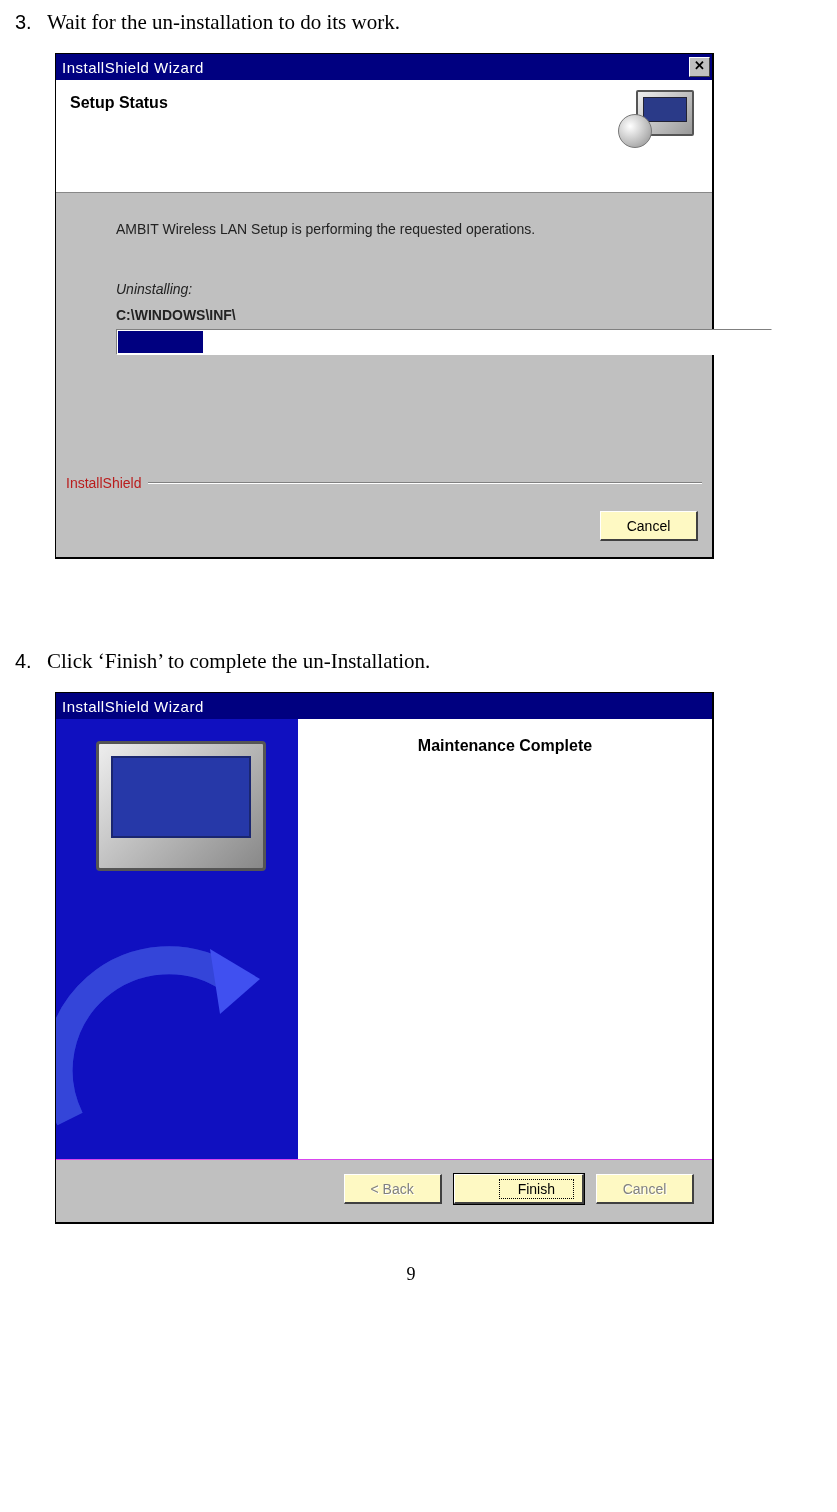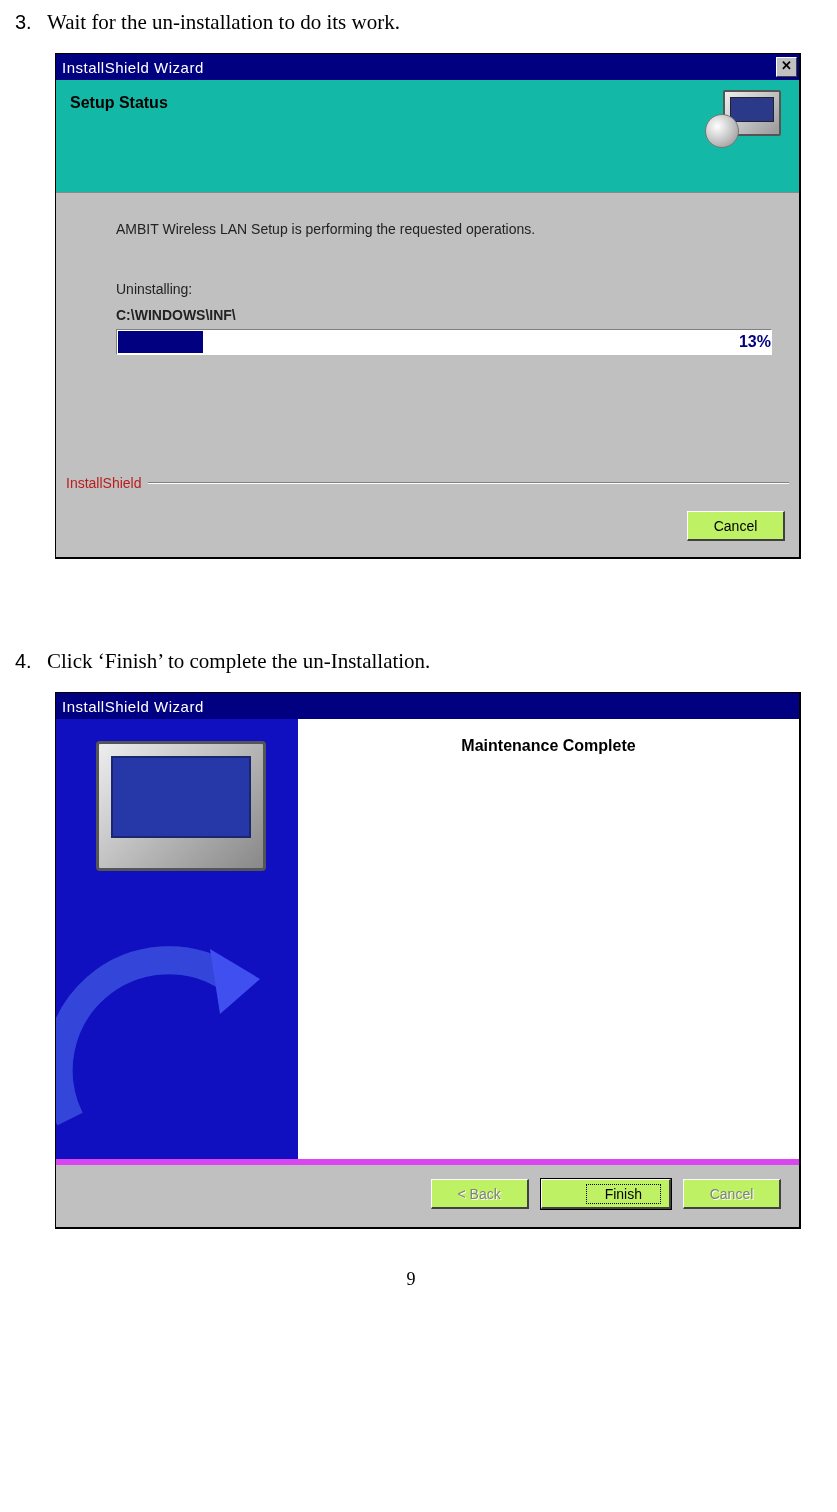--- a/index.html
+++ b/index.html
@@ -24,21 +24,21 @@
   .step-text {
     font-size: 21px;
   }
   .dialog-container {
     margin-left: 40px;
   }
   .dialog {
     border: 1px solid #000;
     border-right: 2px solid #000;
     border-bottom: 2px solid #000;
-    width: 746px;
+    width: 659px;
     font-family: "MS Sans Serif", Tahoma, sans-serif;
     font-size: 14px;
   }
   .titlebar {
     background: #000080;
     color: #fff;
     display: flex;
     align-items: center;
     justify-content: space-between;
     padding: 2px 2px 2px 6px;
@@ -60,21 +60,21 @@
     font-weight: bold;
     font-size: 13px;
     text-align: center;
     line-height: 16px;
     font-family: Arial, sans-serif;
   }
   .dlg1-body {
     background: #c0c0c0;
   }
   .white-panel {
-    background: #14b8a6;
+    background: #ffffff;
     margin: 0;
     padding: 10px 14px 40px 14px;
     display: flex;
     justify-content: space-between;
     align-items: flex-start;
     border-bottom: 1px solid #888;
   }
   .setup-status-title {
     font-family: Arial, sans-serif;
     font-weight: bold;
@@ -112,34 +112,34 @@
     height: 34px;
     border-radius: 50%;
     background: radial-gradient(circle at 35% 35%, #fff, #bbb 60%, #888);
     border: 1px solid #777;
   }
   .gray-content {
     padding: 28px 44px 10px 60px;
     color: #222;
   }
   .gray-content .line1 { margin-bottom: 44px; }
-  .gray-content .line-uninst { margin-bottom: 10px; }
+  .gray-content .line-uninst { margin-bottom: 10px; font-style: italic; }
   .gray-content .line-path { margin-bottom: 6px; font-weight: bold; }
   .progress-outer {
     width: 656px;
     height: 26px;
     background: #fff;
     border-top: 1px solid #808080;
     border-left: 1px solid #808080;
     border-right: 1px solid #fff;
     border-bottom: 1px solid #fff;
     position: relative;
     display: flex;
     align-items: center;
-    justify-content: flex-end;
+    justify-content: flex-start;
     margin-bottom: 110px;
   }
   .progress-fill {
     position: absolute;
     left: 1px; top: 1px; bottom: 1px;
     background: #000080;
     width: 13%;
   }
   .progress-text {
     position: relative;
@@ -163,21 +163,21 @@
     border-bottom: 1px solid #fff;
   }
   .btn-row {
     display: flex;
     justify-content: flex-end;
     padding: 10px 14px 16px 14px;
   }
   .win-btn {
     min-width: 98px;
     height: 30px;
-    background: #bef264;
+    background: #fef9c3;
     border-top: 1px solid #fff;
     border-left: 1px solid #fff;
     border-right: 2px solid #404040;
     border-bottom: 2px solid #404040;
     font-family: "MS Sans Serif", Tahoma, sans-serif;
     font-size: 14px;
     color: #000;
     display: inline-flex;
     align-items: center;
     justify-content: center;
@@ -250,21 +250,21 @@
   }
   .maint-text {
     font-size: 14px;
     line-height: 1.35;
   }
   .dlg2-btnrow {
     display: flex;
     justify-content: flex-end;
     gap: 12px;
     padding: 14px 18px 18px 18px;
-    border-top: 6px solid #d946ef;
+    border-top: 1px solid #d946ef;
   }
   .spacer-lg { height: 90px; }
   .page-num {
     text-align: center;
     font-size: 18px;
     margin-top: 40px;
   }
 </style>
 </head>
 <body>

